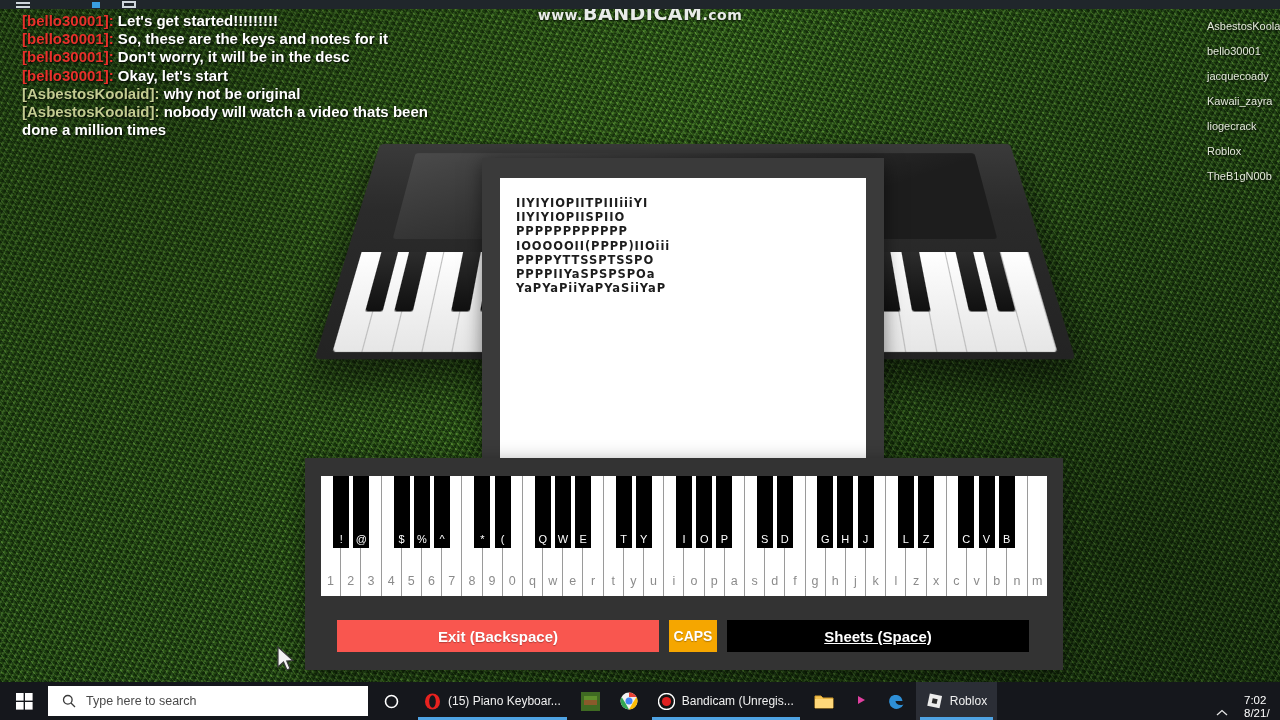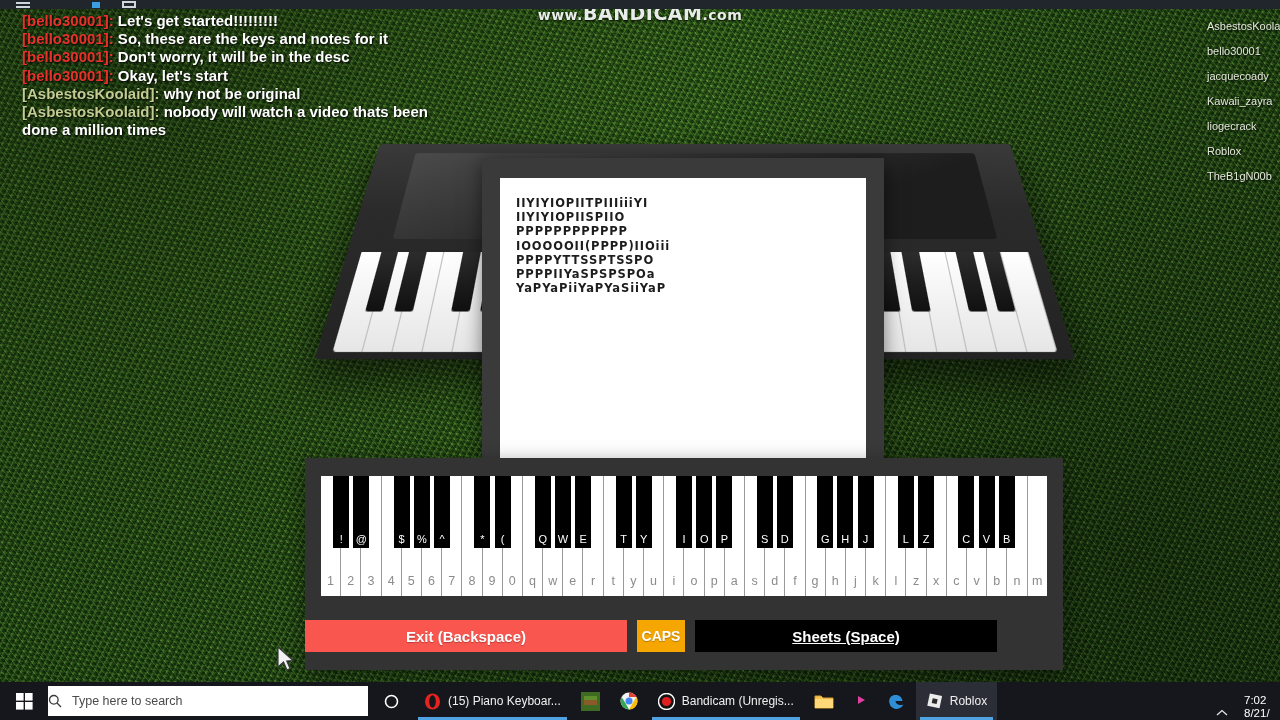--- a/index.html
+++ b/index.html
@@ -134,21 +134,21 @@
   .wkey:last-child{ border-right:none; }
   #black-keys{ position:absolute; left:0; top:0; width:726px; height:72px; }
   .bkey{
     position:absolute; top:0; width:16px; height:72px; background:#000000;
     color:#ffffff; font-size:11px; display:flex; align-items:flex-end;
     justify-content:center; padding-bottom:3px;
     font-family:"Liberation Sans", sans-serif;
   }
 
   
-  #gui-buttons{ position:absolute; left:0; top:162px; width:726px; height:32px; display:flex; gap:10px; }
+  #gui-buttons{ position:absolute; left:32px; top:162px; width:726px; height:32px; display:flex; gap:10px; }
   .gui-btn{
     height:32px; display:flex; align-items:center; justify-content:center;
     font-size:15px; font-weight:bold; color:#ffffff; cursor:pointer;
     font-family:"Liberation Sans", sans-serif; border:none;
     text-shadow:0 1px 1px rgba(0,0,0,.28);
   }
   #btn-exit{ width:322px; background:#f9564f; }
   #btn-caps{ width:48px; background:#f5a600; font-size:14px; }
   #btn-sheets{ width:302px; background:#5fd32f; }
 
@@ -157,21 +157,21 @@
 
   
   #taskbar{
     position:absolute; left:0; bottom:0; width:1280px; height:38px;
     background:#15171c; z-index:70; display:flex; align-items:center;
     color:#ffffff; font-size:12px;
   }
   #start-button{ width:48px; height:38px; display:flex; align-items:center; justify-content:center; cursor:pointer; }
   #search-box{
     width:320px; height:30px; background:#ffffff; display:flex; align-items:center;
-    gap:10px; color:#4a4a4a; font-size:12.5px; cursor:text;
+    padding-left:14px; gap:10px; color:#4a4a4a; font-size:12.5px; cursor:text;
   }
   #cortana-btn{ width:46px; height:38px; display:flex; align-items:center; justify-content:center; cursor:pointer; }
   .tb-app{
     height:38px; display:flex; align-items:center; gap:7px; padding:0 10px;
     cursor:pointer; position:relative; max-width:172px; overflow:hidden; white-space:nowrap;
   }
   .tb-app.active{ background:#2b2e36; }
   .tb-app .uline{ position:absolute; left:4px; right:4px; bottom:0; height:3px; background:#4fa3e3; }
   .tb-label{ font-size:12px; color:#f0f0f0; overflow:hidden; text-overflow:ellipsis; }
   #tray{ margin-left:auto; display:flex; align-items:flex-end; height:38px; padding-right:0; gap:10px; }

